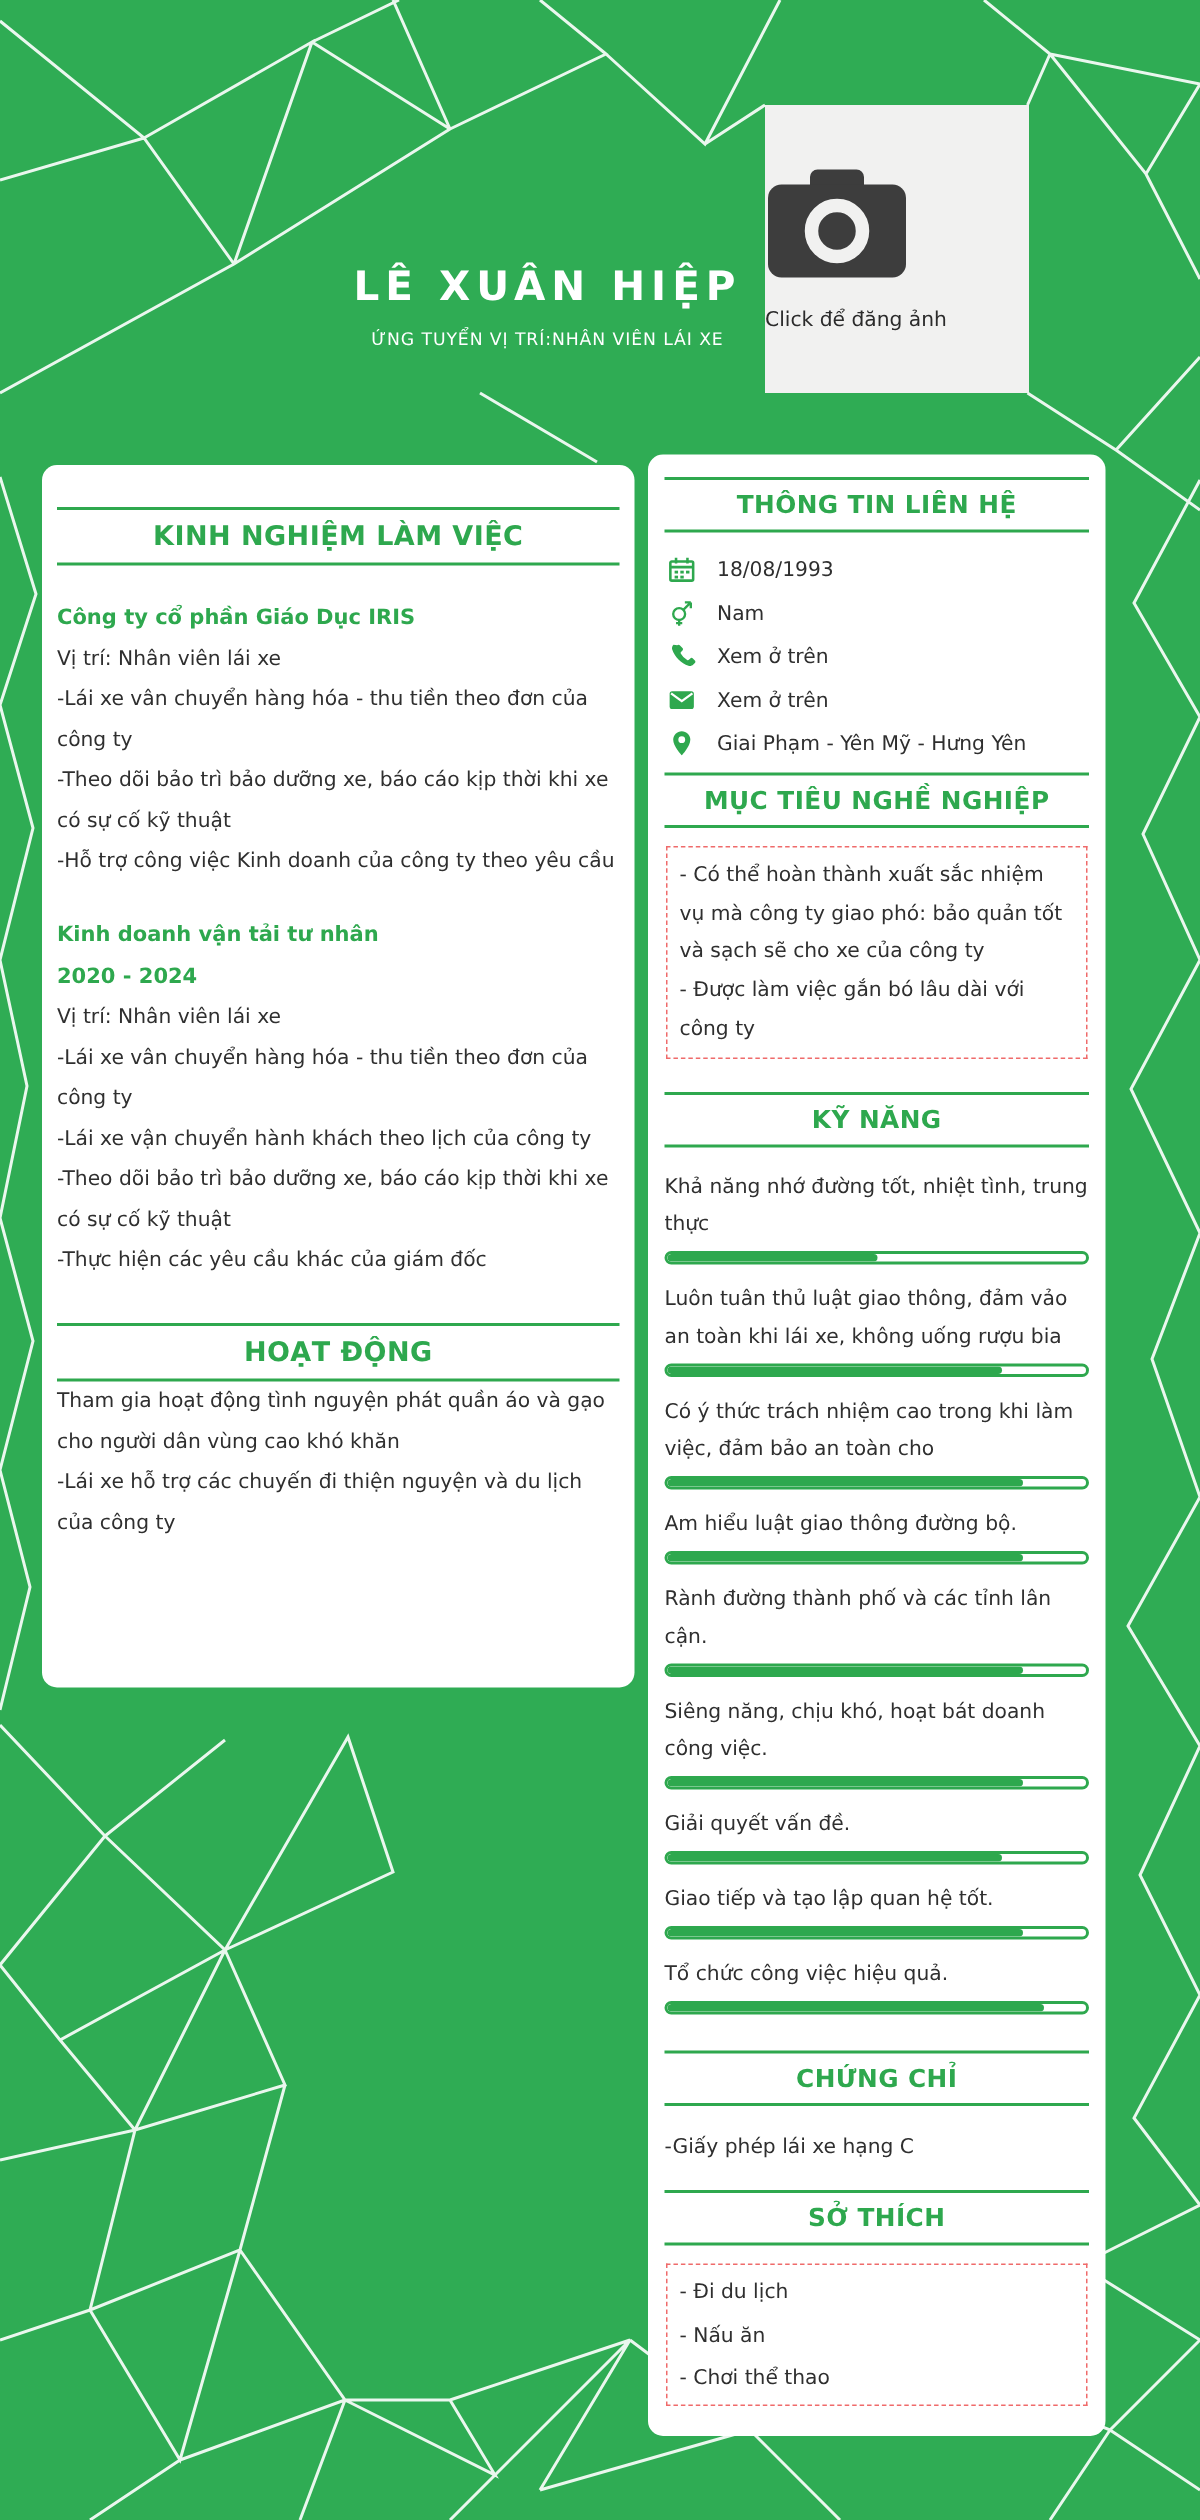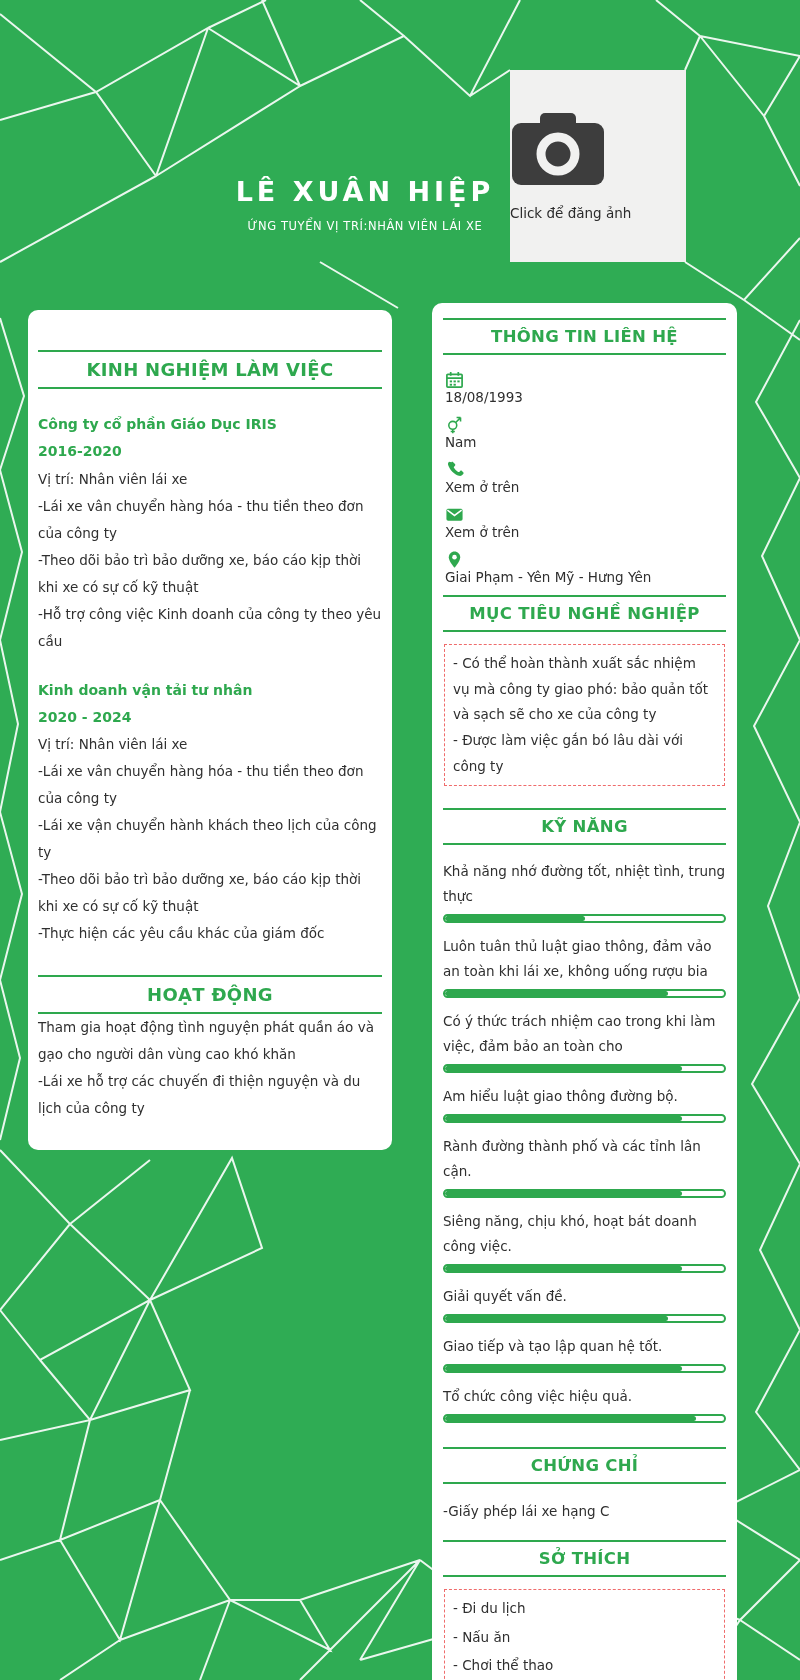--- a/index.html
+++ b/index.html
@@ -20,21 +20,21 @@
 
   .photo-box {
     position:absolute; left:510px; top:70px; width:176px; height:192px;
     background:var(--photo_bg,#F1F1F0); z-index:2; cursor:pointer;
     display:flex; flex-direction:column; justify-content:center;
   }
   .photo-label { margin-top:16px; font-size:13.5px; color:#2b2b2b; }
 
   
   .card { position:absolute; background:#fff; border-radius:10px; z-index:1; }
-  .card-left  { left:28px;  top:310px; width:364px; min-height:815px;  padding:40px 10px 28px; }
+  .card-left  { left:28px;  top:310px; width:395px; min-height:815px;  padding:28px 10px 28px; }
   .card-right { left:432px; top:303px; width:305px; min-height:1194px; padding:15px 11px 20px; }
 
   .sec-head {
     border-top:2.5px solid var(--green,#2EA84E);
     border-bottom:2.5px solid var(--green,#2EA84E);
     color:var(--green,#2EA84E);
     font-weight:700; text-align:center; padding:7px 0; letter-spacing:.3px;
   }
   .card-left  .sec-head { font-size:18px; }
   .card-right .sec-head { font-size:16.5px; }
@@ -45,21 +45,21 @@
   .job-title { color:var(--green,#2EA84E); font-weight:700; font-size:14px; line-height:1.95; }
   .txt { font-size:13.5px; line-height:2.0; }
 
   .highlight-box {
     border:2px dashed var(--red,#EF6B6B);
     color:var(--green,#2EA84E); font-weight:700; font-size:14px; line-height:1.85;
     padding:3px 6px; margin:12px 0 2px;
   }
 
   .contact-list { margin:15px 2px 8px; }
-  .contact-row { display:flex; align-items:flex-start; margin-bottom:10px;flex-direction:column; }
+  .contact-row { display:flex; align-items:center; margin-bottom:10px; }
   .contact-row svg { width:19px; height:19px; margin-right:14px; flex:none; }
   .contact-text { font-size:13.5px; }
 
   .dashed-box {
     border:1.5px dashed var(--red,#EF6B6B);
     padding:6px 8px; font-size:13.5px; line-height:1.9; margin:12px 1px 22px;
   }
 
   .skills-list { margin-top:14px; }
   .skill-label { font-size:13.5px; line-height:1.85; }
@@ -94,21 +94,20 @@
     <circle cx="48" cy="43" r="17" fill="none" stroke="#F1F1F0" stroke-width="9"></circle>
   </svg>
   <div class="photo-label">Click để đăng ảnh</div>
 </div>
 
 <div class="card card-left">
   <div class="sec-head">KINH NGHIỆM LÀM VIỆC</div>
 
   <div class="job">
     <div class="job-title">Công ty cổ phần Giáo Dục IRIS</div>
-    <div class="job-title">2016-2020</div>
     <div class="txt">Vị trí: Nhân viên lái xe</div>
     <div class="txt">-Lái xe vân chuyển hàng hóa - thu tiền theo đơn của công ty</div>
     <div class="txt">-Theo dõi bảo trì bảo dưỡng xe, báo cáo kịp thời khi xe có sự cố kỹ thuật</div>
     <div class="txt">-Hỗ trợ công việc Kinh doanh của công ty theo yêu cầu</div>
   </div>
 
   <div class="job">
     <div class="job-title">Kinh doanh vận tải tư nhân</div>
     <div class="job-title">2020 - 2024</div>
     <div class="txt">Vị trí: Nhân viên lái xe</div>

